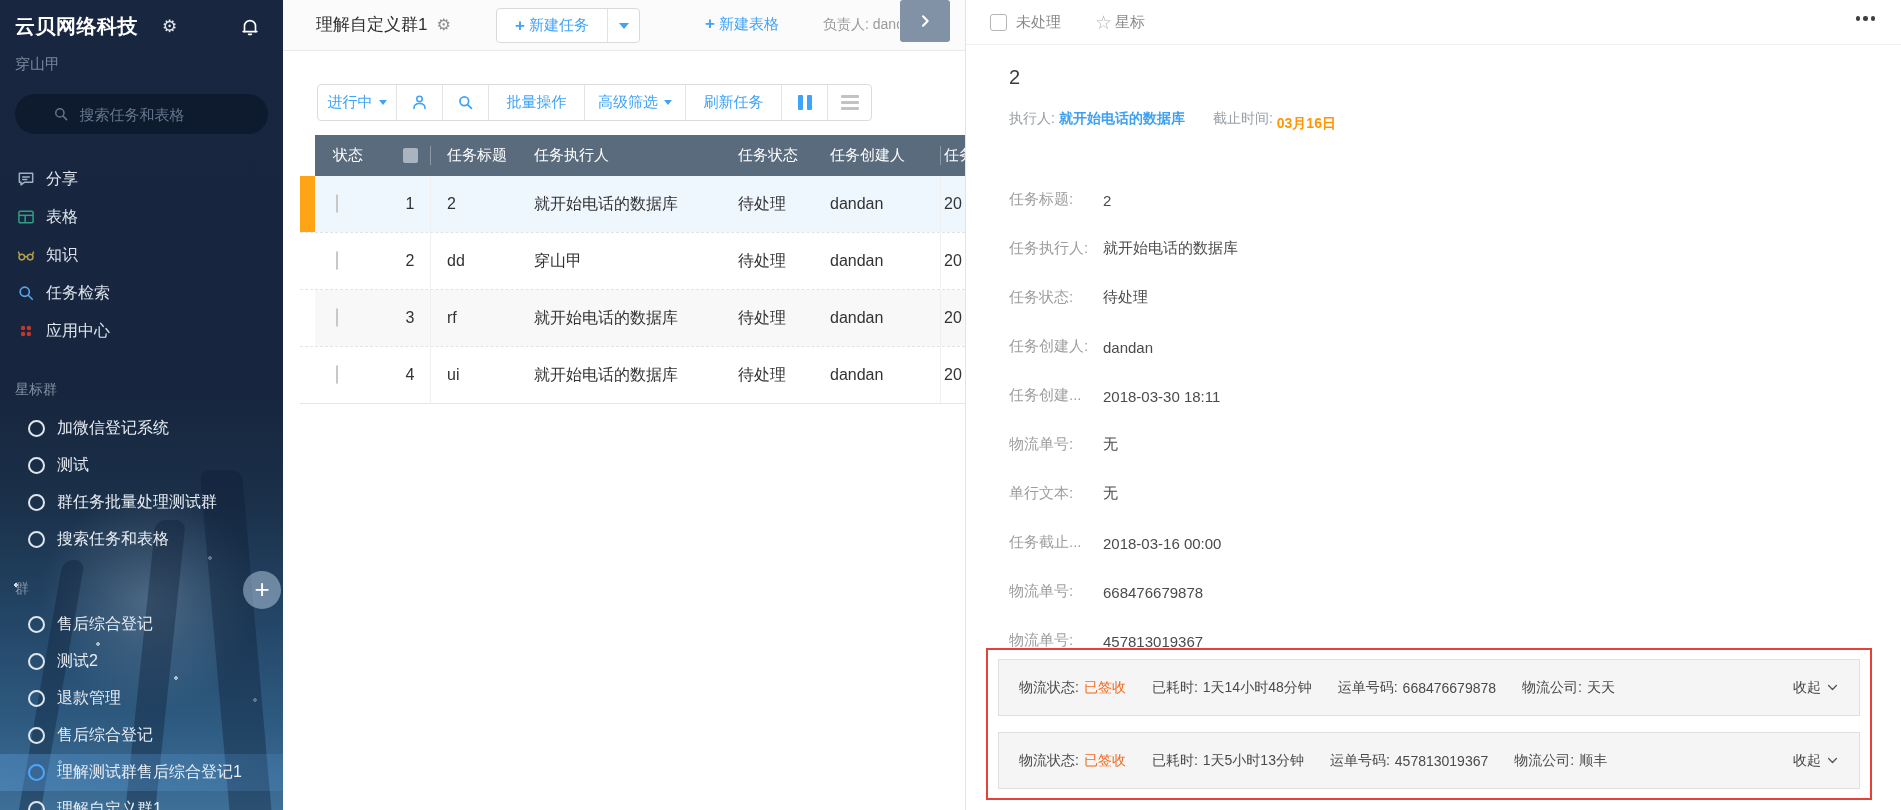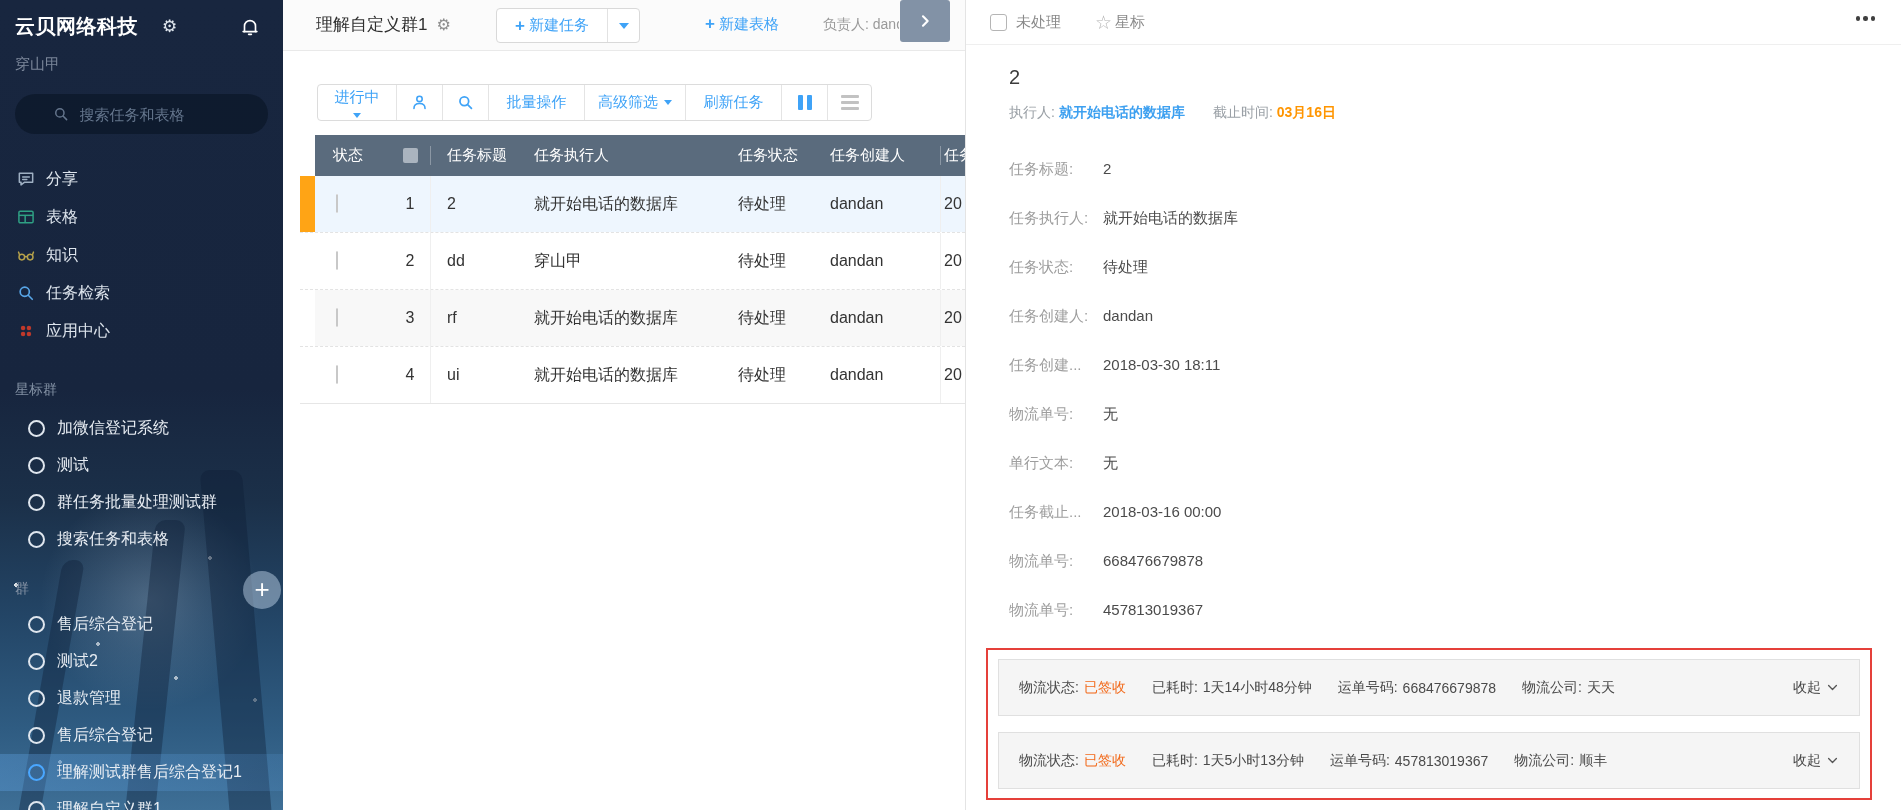--- a/index.html
+++ b/index.html
@@ -95,23 +95,23 @@
   .d-unproc{margin-left:9px;font-size:15px;color:#8a8a8a;}
   .d-star{margin-left:34px;display:flex;align-items:center;gap:3px;font-size:15px;color:#8a8a8a;cursor:pointer;}
   .d-star .glyph{font-size:19px;color:#b3b3b3;line-height:1;}
   .d-more{position:absolute;right:26px;top:16px;display:flex;gap:3px;cursor:pointer;}
   .d-more i{width:4.5px;height:4.5px;border-radius:50%;background:#3f3f3f;display:block;}
   .d-title{position:absolute;left:43px;top:66px;font-size:20px;color:#3c3c3c;}
   .d-meta{position:absolute;left:43px;top:104px;font-size:14px;display:flex;align-items:center;}
   .d-meta .lab{color:#9aa0a6;}
   .d-meta .exec{color:#3da0f0;font-weight:bold;margin-left:4px;}
   .d-meta .dl-lab{color:#9aa0a6;margin-left:28px;}
-  .d-meta .dl{color:#ff9500;font-weight:bold;margin-left:4px;}
+  .d-meta .dl{color:#ff9500;font-weight:bold;margin-left:4px;margin-top:11px;}
   .fields{position:absolute;left:43px;top:160px;width:860px;}
-  .field{height:49px;display:flex;align-items:flex-start;font-size:15px;}
+  .field{height:49px;display:flex;align-items:flex-end;font-size:15px;}
   .flabel{width:94px;flex:none;color:#9e9e9e;white-space:nowrap;overflow:hidden;}
   .fvalue{color:#4b4b4b;}
   .redbox{position:absolute;left:20px;top:648px;width:886px;height:152px;border:2px solid #e5403a;box-sizing:border-box;
     padding:9px 10px;display:flex;flex-direction:column;gap:16px;}
   .ship-row{height:58px;background:#f5f5f5;border:1px solid #e0e0e0;box-sizing:border-box;
     display:flex;align-items:center;padding:0 20px;font-size:14px;color:#4a4a4a;}
   .ship-row .lab{margin-right:5px;color:#4a4a4a;}
   .ship-row .val{margin-right:26px;}
   .ship-row .signed{color:#f26a1b;margin-right:26px;}
   .ship-collapse{margin-left:auto;display:flex;align-items:center;gap:5px;color:#444;cursor:pointer;}
@@ -274,21 +274,21 @@
     </div>
     <div class="owner">负责人: danda</div>
     <div class="collapse-btn">
       <svg width="16" height="18" viewBox="0 0 24 24" fill="none" stroke="#ffffff" stroke-width="3.2" stroke-linecap="round" stroke-linejoin="round">
         <polyline points="9 5 16 12 9 19"></polyline>
       </svg>
     </div>
   </div>
 
   <div class="toolbar">
-    <div class="tb-seg" style="width:78px;flex-direction:column;">
+    <div class="tb-seg" style="width:78px;">
       <span>进行中</span>
       <span class="caret sm"></span>
     </div>
     <div class="tb-seg" style="width:45px;">
       <svg width="19" height="19" viewBox="0 0 24 24" fill="none" stroke="#3fa3f7" stroke-width="2" stroke-linecap="round">
         <circle cx="12" cy="7.5" r="3.4"></circle>
           <path d="M5 19.5c0-4 3.1-6.2 7-6.2s7 2.2 7 6.2"></path>
       </svg>
     </div>
     <div class="tb-seg" style="width:45px;">

